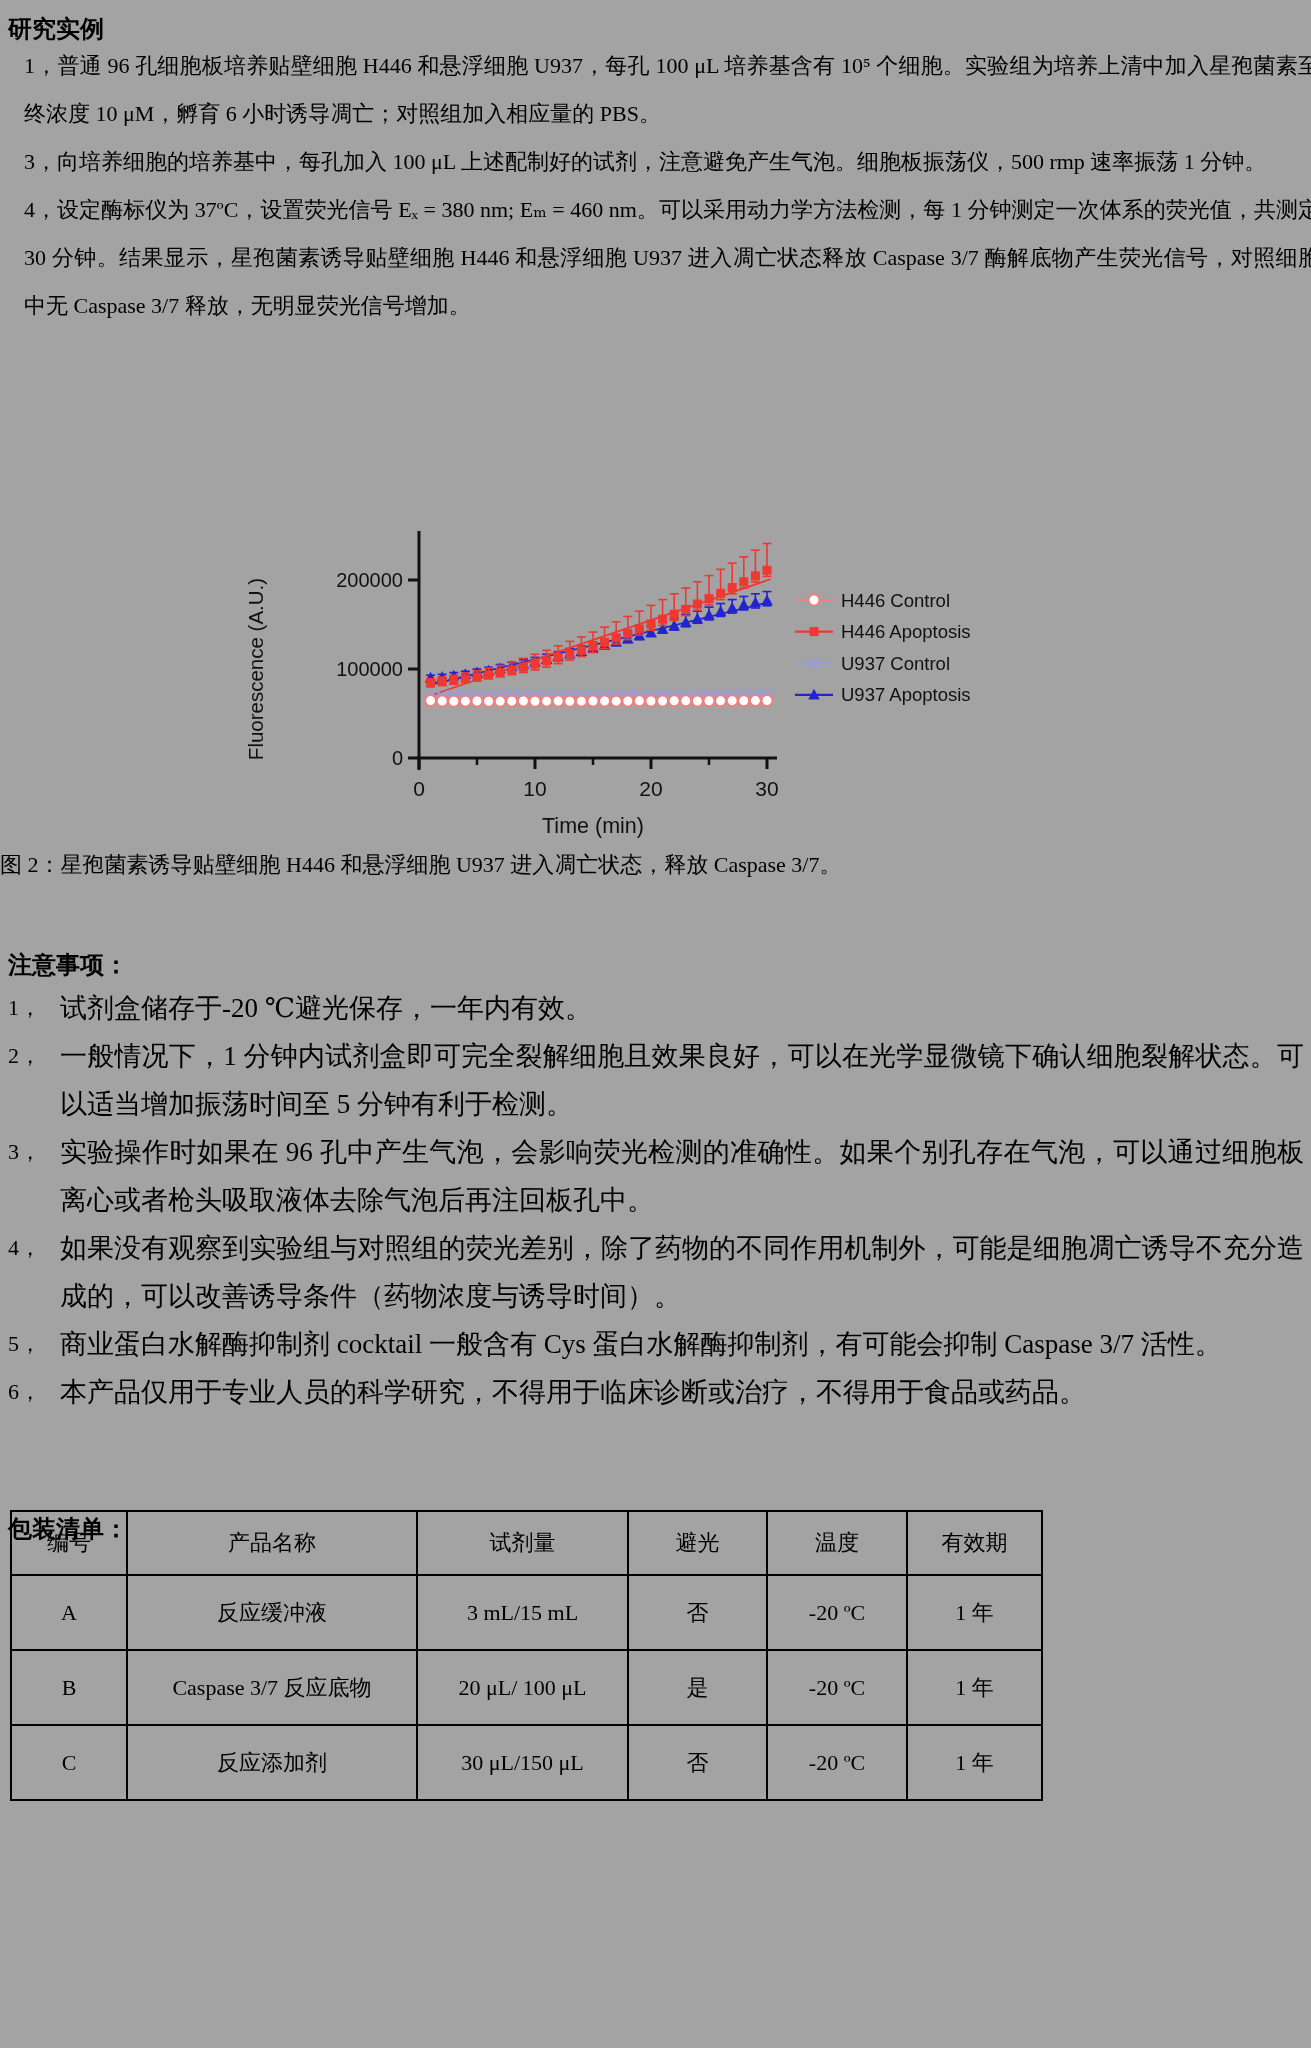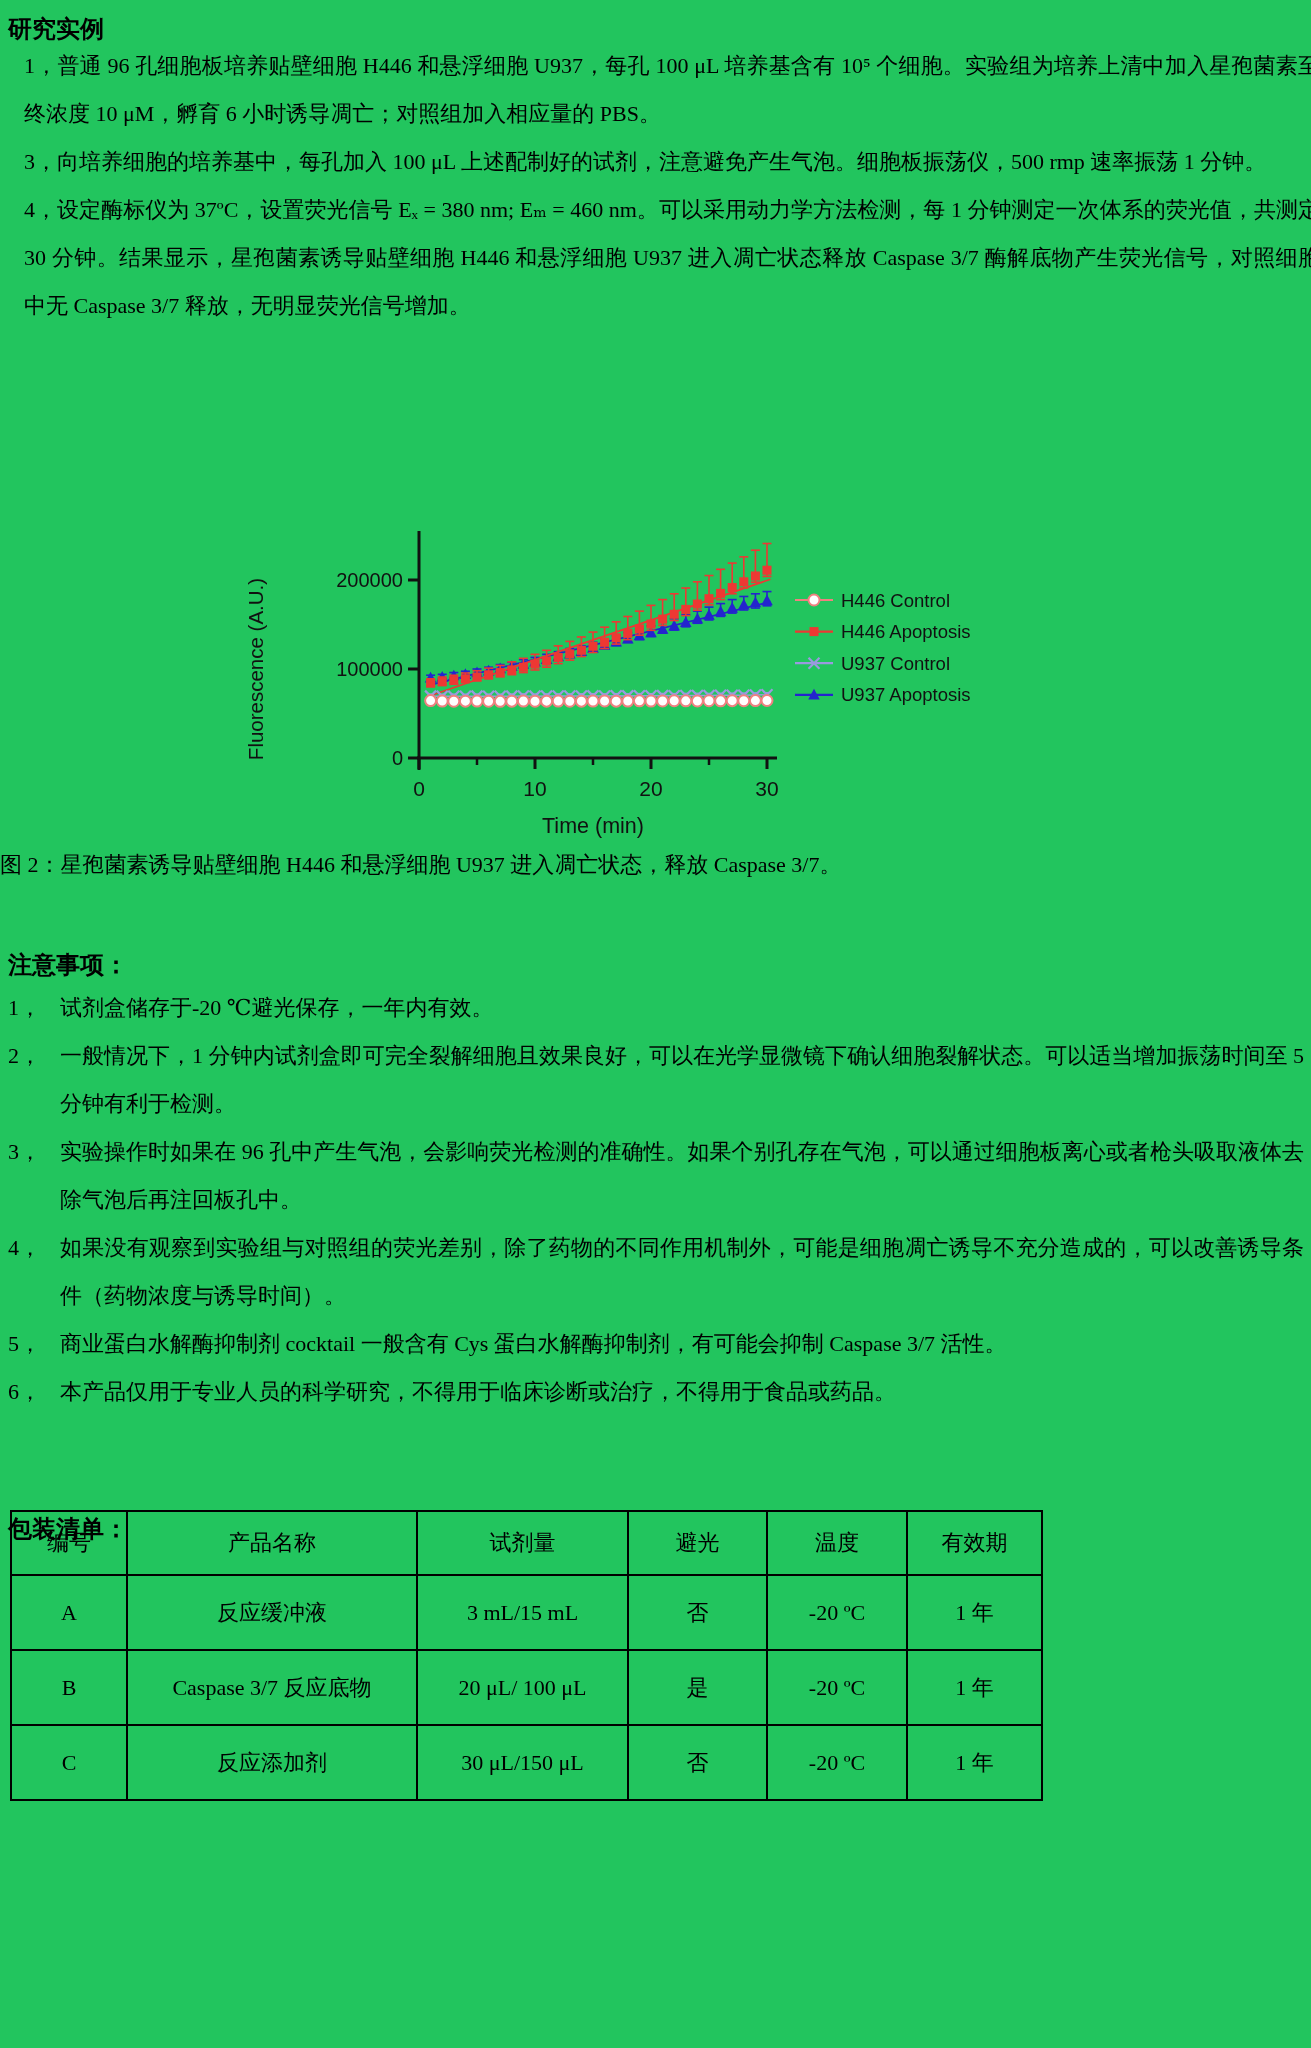--- a/index.html
+++ b/index.html
@@ -1,26 +1,26 @@
 <!DOCTYPE html>
 <html><head>
 <meta charset="utf-8">
 <style>
   html,body{margin:0;padding:0;background:#ffffff;}
-  .page{position:relative;width:1311px;height:2048px;background:#22c55e;color:#000;
+  .page{position:relative;width:1311px;height:2048px;background:#a3a3a3;color:#000;
         font-family:"Liberation Serif","DejaVu Serif",serif;overflow:hidden;}
   .abs{position:absolute;}
   .sec-title{font-size:24px;font-weight:bold;line-height:34px;}
   .paras{left:24px;width:1296px;}
   .para{font-size:22px;line-height:48px;text-align:justify;}
   .caption{left:0;width:1311px;font-size:22px;line-height:34px;}
   .notes{left:8px;width:1296px;}
   .note{display:flex;}
   .note-num{flex:0 0 52px;font-size:22px;line-height:48px;}
-  .note-text{flex:1;font-size:22px;line-height:48px;text-align:justify;}
+  .note-text{flex:1;font-size:27px;line-height:48px;text-align:justify;}
   .chart{left:235px;top:523px;width:800px;height:340px;}
   .chart text{font-family:"Liberation Sans","DejaVu Sans",sans-serif;fill:#111;}
   table.pack{border-collapse:collapse;table-layout:fixed;width:1031px;}
   table.pack th,table.pack td{border:2px solid #000;text-align:center;vertical-align:middle;
         font-size:22px;font-weight:normal;padding:0 4px;}
   table.pack th{height:62px;}
   table.pack td{height:73px;}
 </style>
 </head>
 <body>

